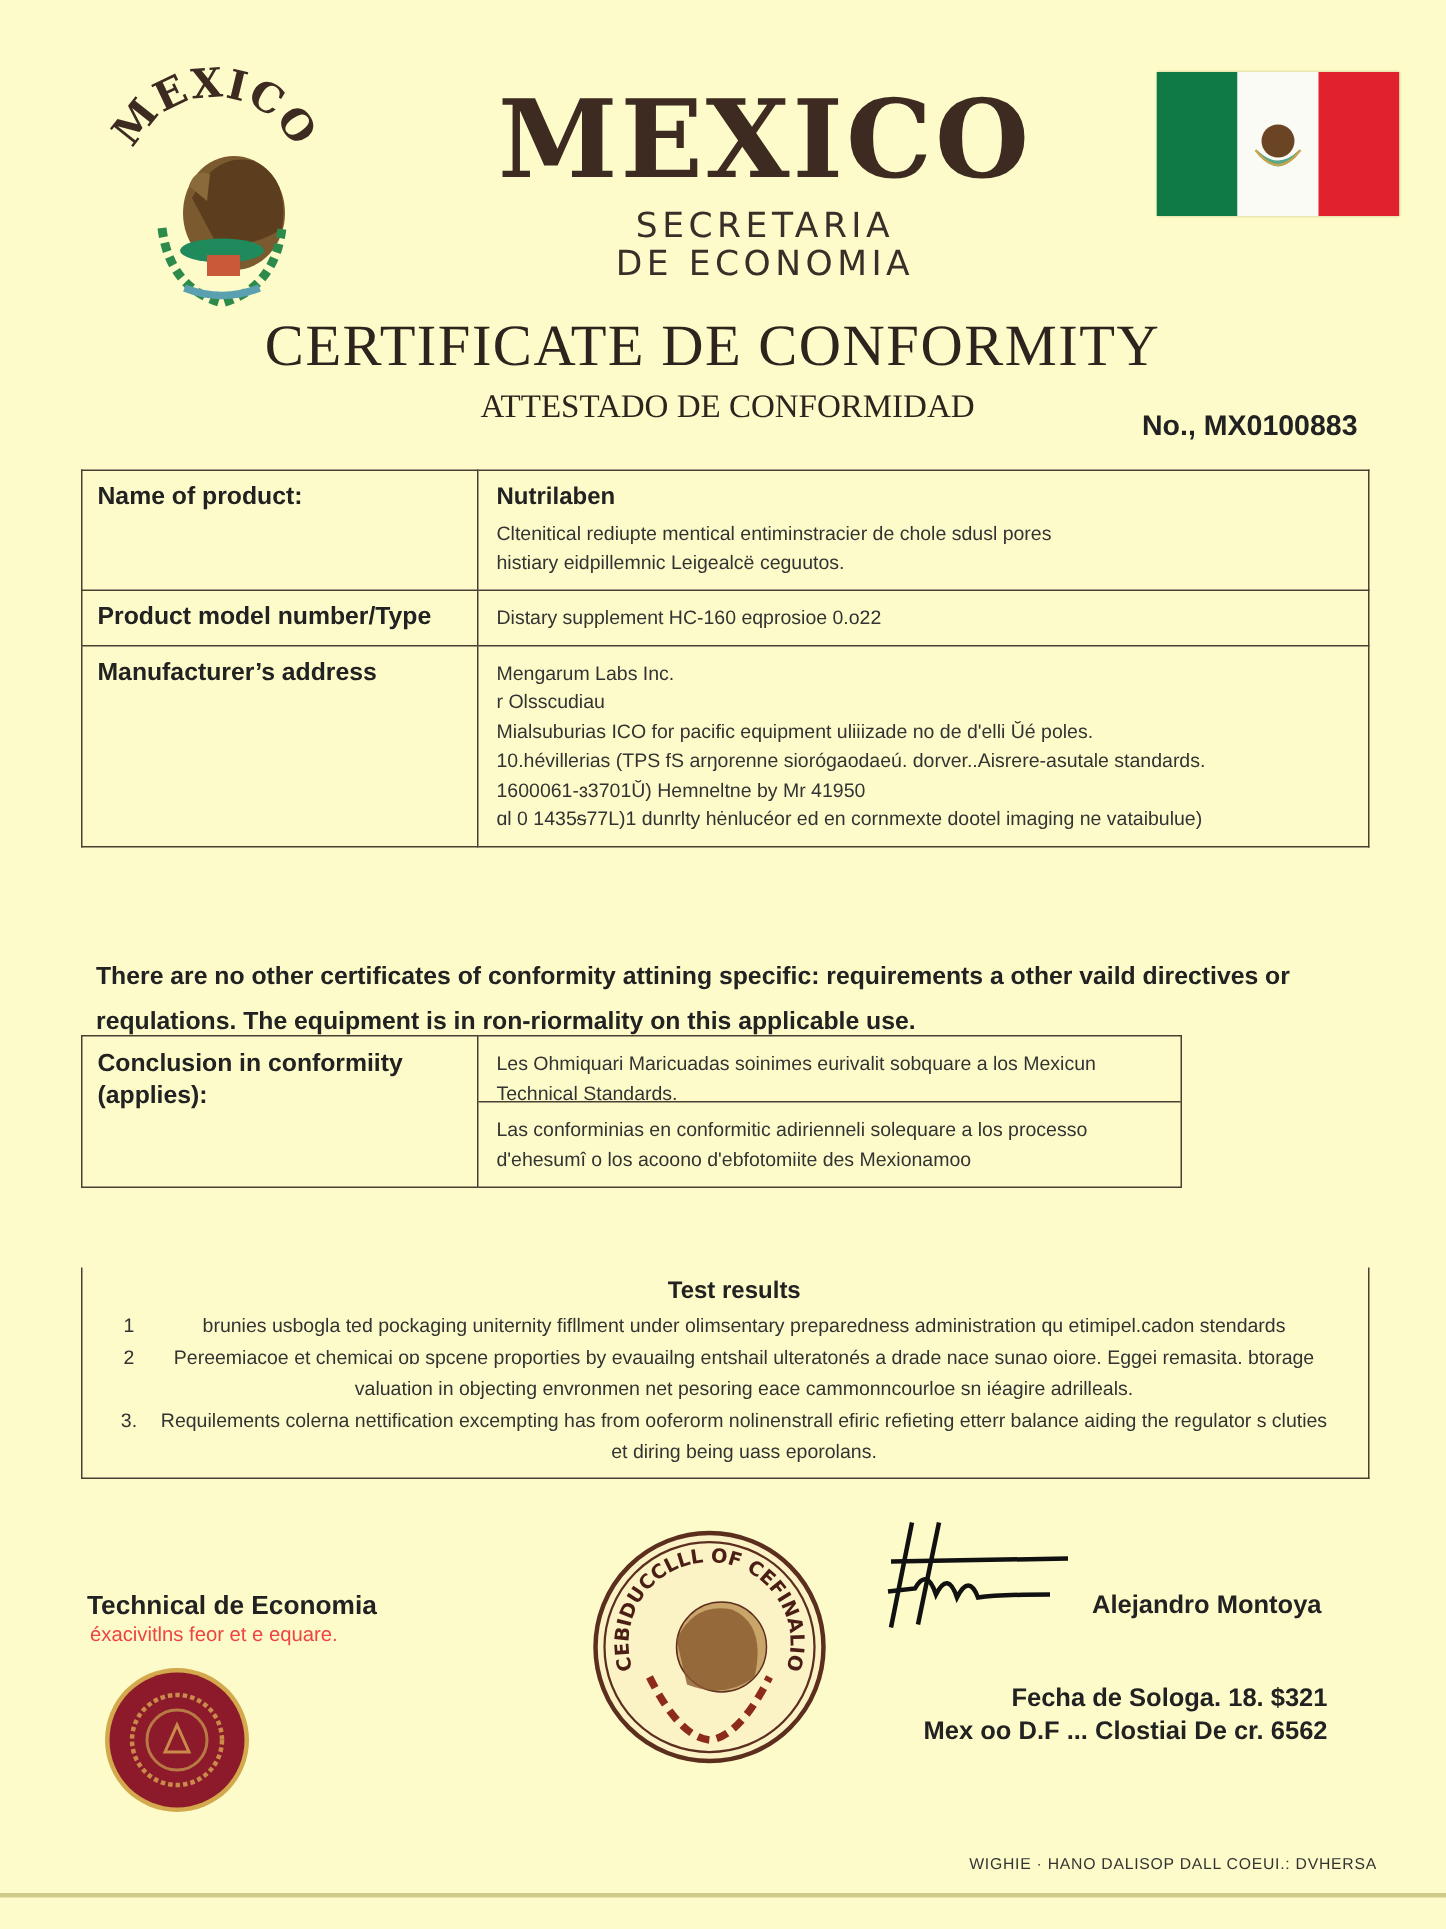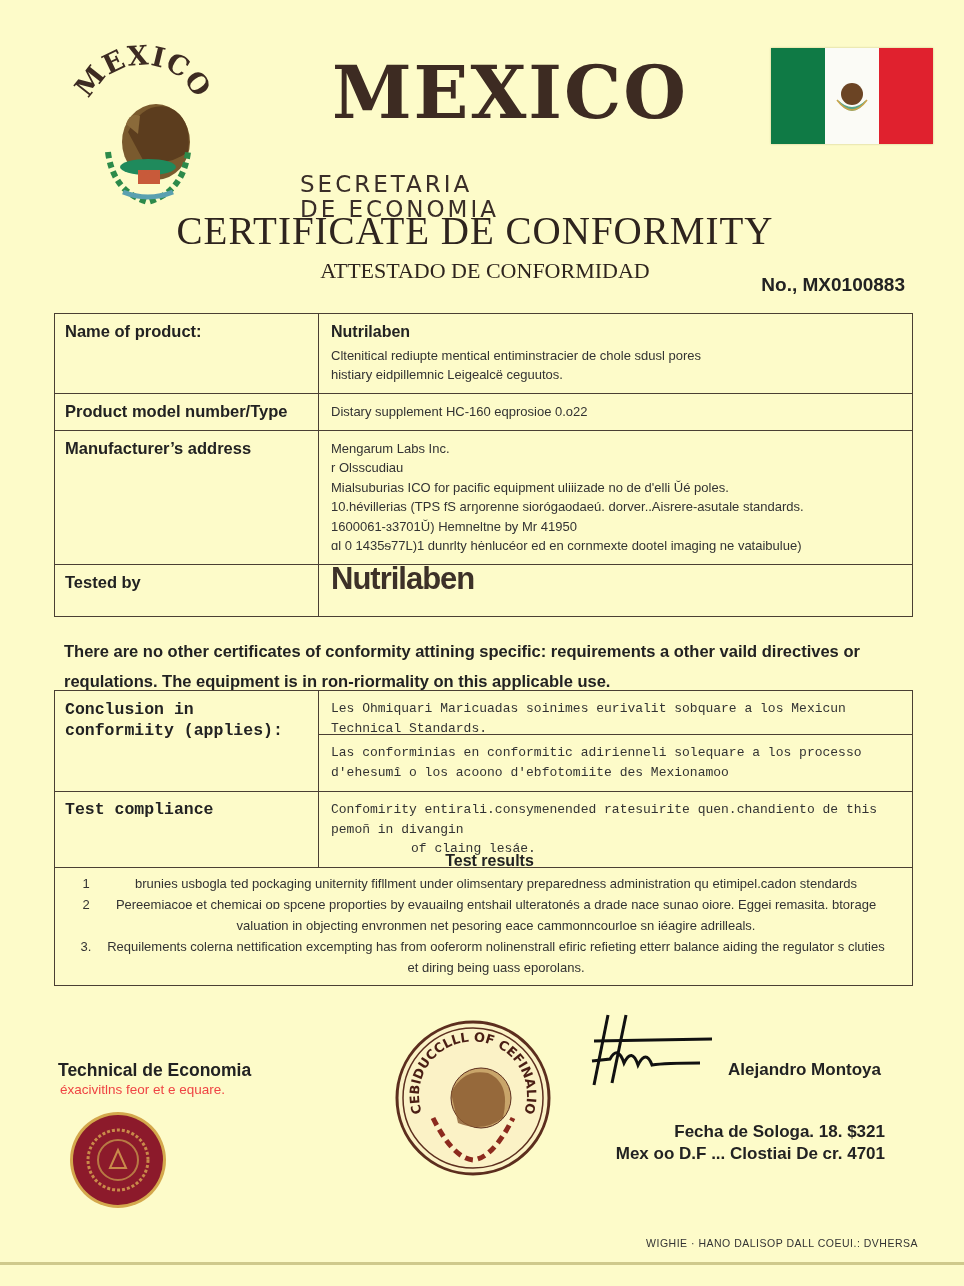--- a/index.html
+++ b/index.html
@@ -8,40 +8,40 @@
     background:#fdfbc9;
     font-family:"Liberation Sans", sans-serif;
     color:#222;
     position:relative;
   }
   .abs { position:absolute; }
   #emblem { left:68px; top:42px; width:150px; height:170px; }
   #flag { left:771px; top:48px; width:162px; height:96px; box-shadow:0 0 2px #c9c48a; }
   #title-main { left:300px; top:52px; width:420px; text-align:center;
     font-family:"DejaVu Serif", serif; font-weight:bold; font-size:72px; color:#3d2b22; letter-spacing:2px; line-height:82px; }
-  #subtitle1, #subtitle2 { left:300px; width:420px; 
-    font-family:"DejaVu Sans", sans-serif; font-size:23px; letter-spacing:3px; color:#3a2e28;margin-top:33px; }
+  #subtitle1, #subtitle2 { left:300px; width:420px; text-align:center;
+    font-family:"DejaVu Sans", sans-serif; font-size:23px; letter-spacing:3px; color:#3a2e28; }
   #subtitle1 { top:138px; }
   #subtitle2 { top:163px; }
   #cert-title { left:150px; top:208px; width:650px; text-align:center;
     font-family:"Liberation Serif", serif; font-size:39px; color:#2e241e; letter-spacing:1px; }
   #cert-sub { left:250px; top:258px; width:470px; text-align:center;
     font-family:"Liberation Serif", serif; font-size:22px; color:#2e241e; }
   #cert-no { left:700px; top:274px; width:205px; text-align:right; font-weight:bold; font-size:19px; color:#222; }
 
   table.box { position:absolute; border-collapse:collapse; background:#fdfbc9; }
   table.box td { border:1.5px solid #4a3f33; vertical-align:top;margin-left:23px; }
   .lbl { font-weight:bold; font-size:16.5px; padding:8px 10px; color:#222; }
   .val { font-size:13px; padding:8px 12px; color:#333; line-height:19.5px; }
   .val-head { font-weight:bold; font-size:16px; color:#222; margin-bottom:4px; }
   .big-brand { font-size:31px; font-weight:bold; color:#3d3128; letter-spacing:-1px; }
 
   #t1 { left:54px; top:313px; width:859px; }
   #statement { left:64px; top:636px; width:850px; font-weight:bold; font-size:16.5px; line-height:30px; color:#222; }
-  #t2 { left:54px; top:690px; width:859px;font-family:Liberation Mono, monospace; }
+  #t2 { left:54px; top:690px; width:734px; }
   .sub-val { border-bottom:1.5px solid #4a3f33; padding:8px 12px; font-size:13px; line-height:20px; color:#333; }
   .sub-val:last-child { border-bottom:none; }
   #results { left:54px; top:845px; width:857px; height:140px; border:1.5px solid #4a3f33; border-top:none;text-align:center; }
   #results-title { font-weight:bold; font-size:16px; margin:7px 0 3px 12px; color:#222; }
   .r-item { display:flex; font-size:13px; line-height:21px; color:#333; margin-left:16px; }
   .r-num { width:30px; flex:none; }
   .r-text { width:790px; }
 
   #sec-name { left:58px; top:1060px; font-weight:bold; font-size:17.5px; color:#222; }
   #sec-sub { left:60px; top:1082px; font-size:13.5px; color:#ef4444; }
@@ -112,49 +112,36 @@
     <td class="lbl">Manufacturer’s address</td>
     <td class="val">
       <div>Mengarum Labs Inc.</div>
       <div>r Olsscudiau</div>
       <div>Mialsuburias ICO for pacific equipment uliiizade no de d'elli Ŭé poles.</div>
       <div>10.hévillerias (TPS fS arŋorenne siorógaodaeú. dorver..Aisrere-asutale standards.</div>
       <div>1600061-ɜ3701Ŭ) Hemneltne by Mr 41950</div>
       <div>ɑl 0 1435ᵴ77L)1 dunrlty hėnlucéor ed en cornmexte dootel imaging ne vataibulue)</div>
     </td>
   </tr>
-  <tr style="height:52px">
-    <td class="lbl">Tested by</td>
-    <td class="val" style="padding:4px 12px">
-      <span class="big-brand">Nutrilaben</span>
-    </td>
-  </tr>
 </tbody>
   </table>
 
 <div id="statement" class="abs">There are no other certificates of conformity attining specific: requirements a other vaild directives or requlations. The equipment is in ron-riormality on this applicable use.</div>
 
 <table id="t2" class="box">
   <colgroup>
       <col style="width:264px">
       <col>
     </colgroup>
   <tbody>
       <tr>
     <td class="lbl" style="line-height:21px">Conclusion in conformiity (applies):</td>
     <td style="padding:0">
       <div class="sub-val" style="height:27px">Les Ohmiquari Maricuadas soinimes eurivalit sobquare a los Mexicun Technical Standards.</div>
       <div class="sub-val" style="height:40px">Las conforminias en conformitic adirienneli solequare a los processo d'ehesumî o los acoono d'ebfotomiite des Mexionamoo</div>
-    </td>
-  </tr>
-  <tr style="height:52px">
-    <td class="lbl">Test compliance</td>
-    <td class="val">
-      <div>Confomirity entirali.consymenended ratesuirite quen.chandiento de this pemoñ in divangin</div>
-      <div style="padding-left:80px">of claing lesáe.</div>
     </td>
   </tr>
 </tbody>
   </table>
 
 <div id="results" class="abs">
   <div id="results-title">Test results</div>
   <div class="r-item">
     <span class="r-num">1</span>
     <span class="r-text">brunies usbogla ted pockaging uniternity fifllment under olimsentary preparedness administration qu etimipel.cadon stendards</span>
@@ -194,16 +181,16 @@
 </svg>
 
 <svg id="signature" class="abs" viewBox="0 0 125 75">
   <path d="M18,2 L4,72" stroke="#111" stroke-width="3" fill="none"></path>
   <path d="M36,2 L22,70" stroke="#111" stroke-width="3" fill="none"></path>
   <path d="M4,28 L122,26" stroke="#111" stroke-width="3" fill="none"></path>
   <path d="M2,48 L20,46 Q28,32 34,50 Q42,34 48,52 Q56,36 62,52 Q75,50 110,50" stroke="#111" stroke-width="3" fill="none"></path>
 </svg>
 <div id="signer" class="abs">Alejandro Montoya</div>
 <div id="date1" class="abs">Fecha de Sologa. 18. $321</div>
-<div id="date2" class="abs">Mex oo D.F ... Clostiai De cr. 4701</div>
+<div id="date2" class="abs">Mex oo D.F ... Clostiai De cr. 6562</div>
 
 <div id="footer" class="abs">WIGHIE · HANO DALISOP DALL COEUI.: DVHERSA</div>
 <div id="footer-line" class="abs"></div>
 
 </body></html>

